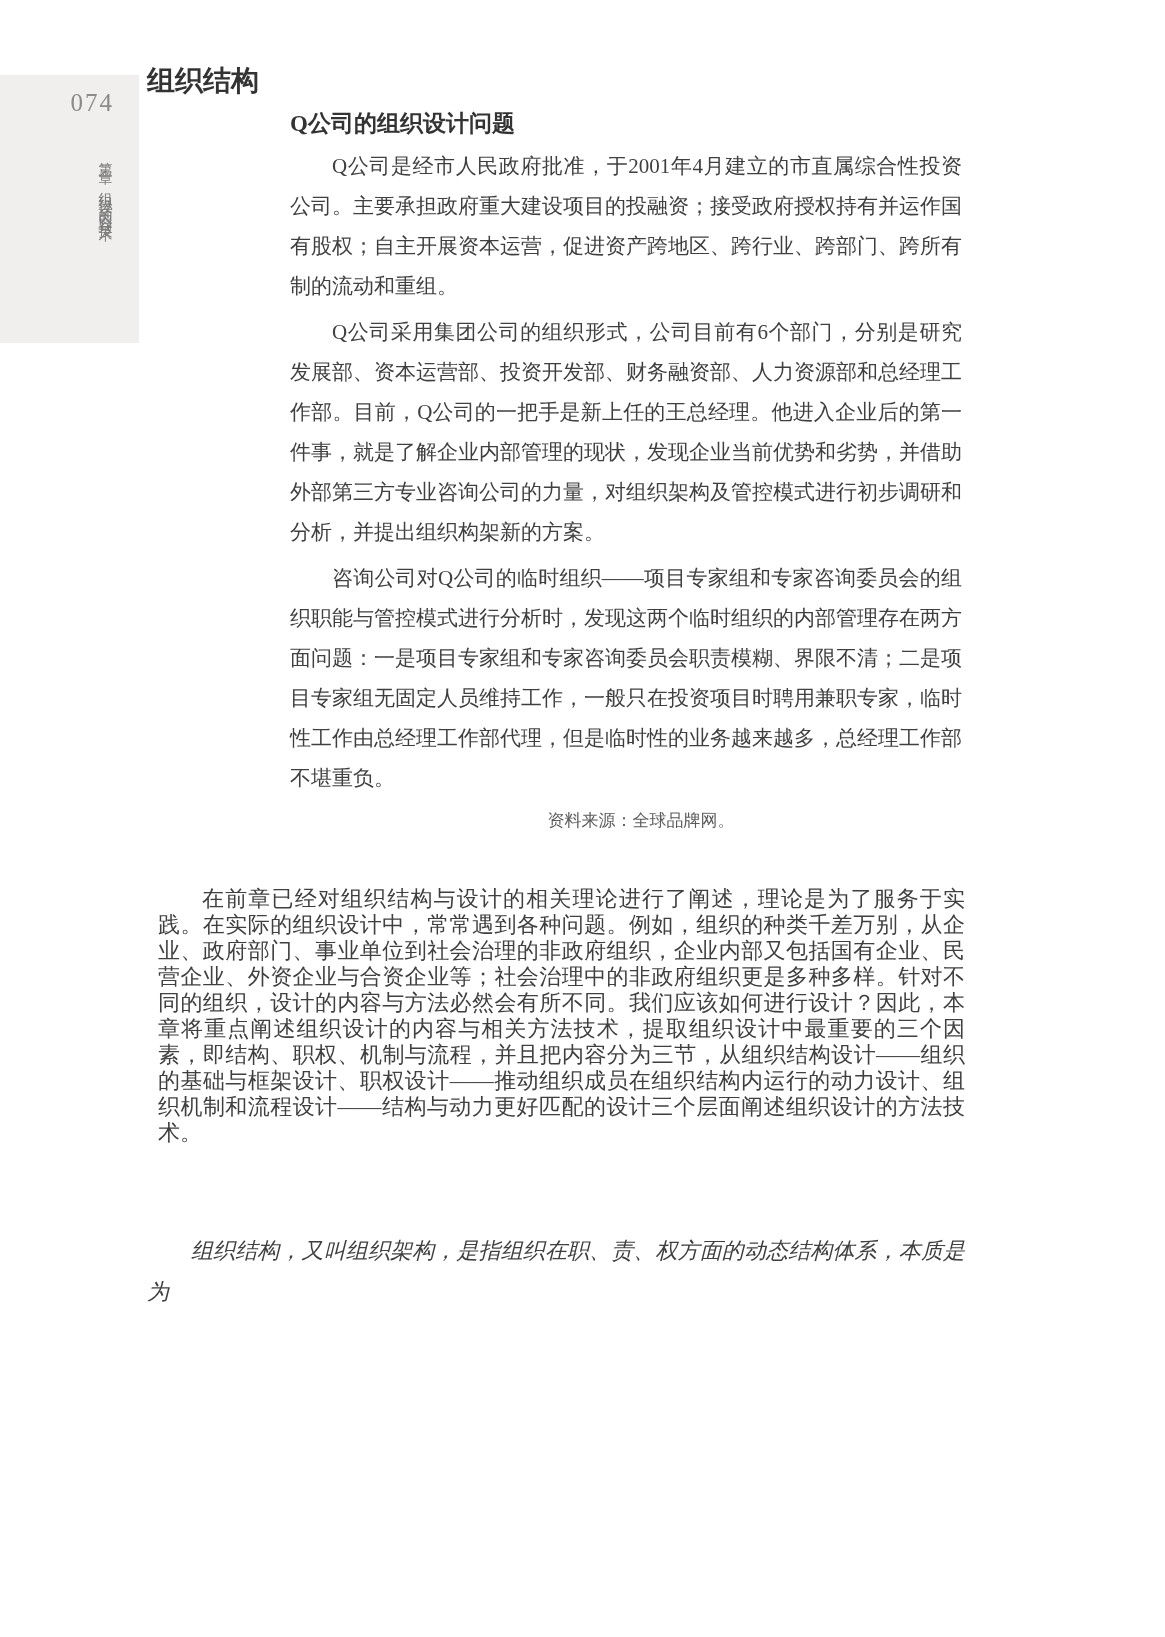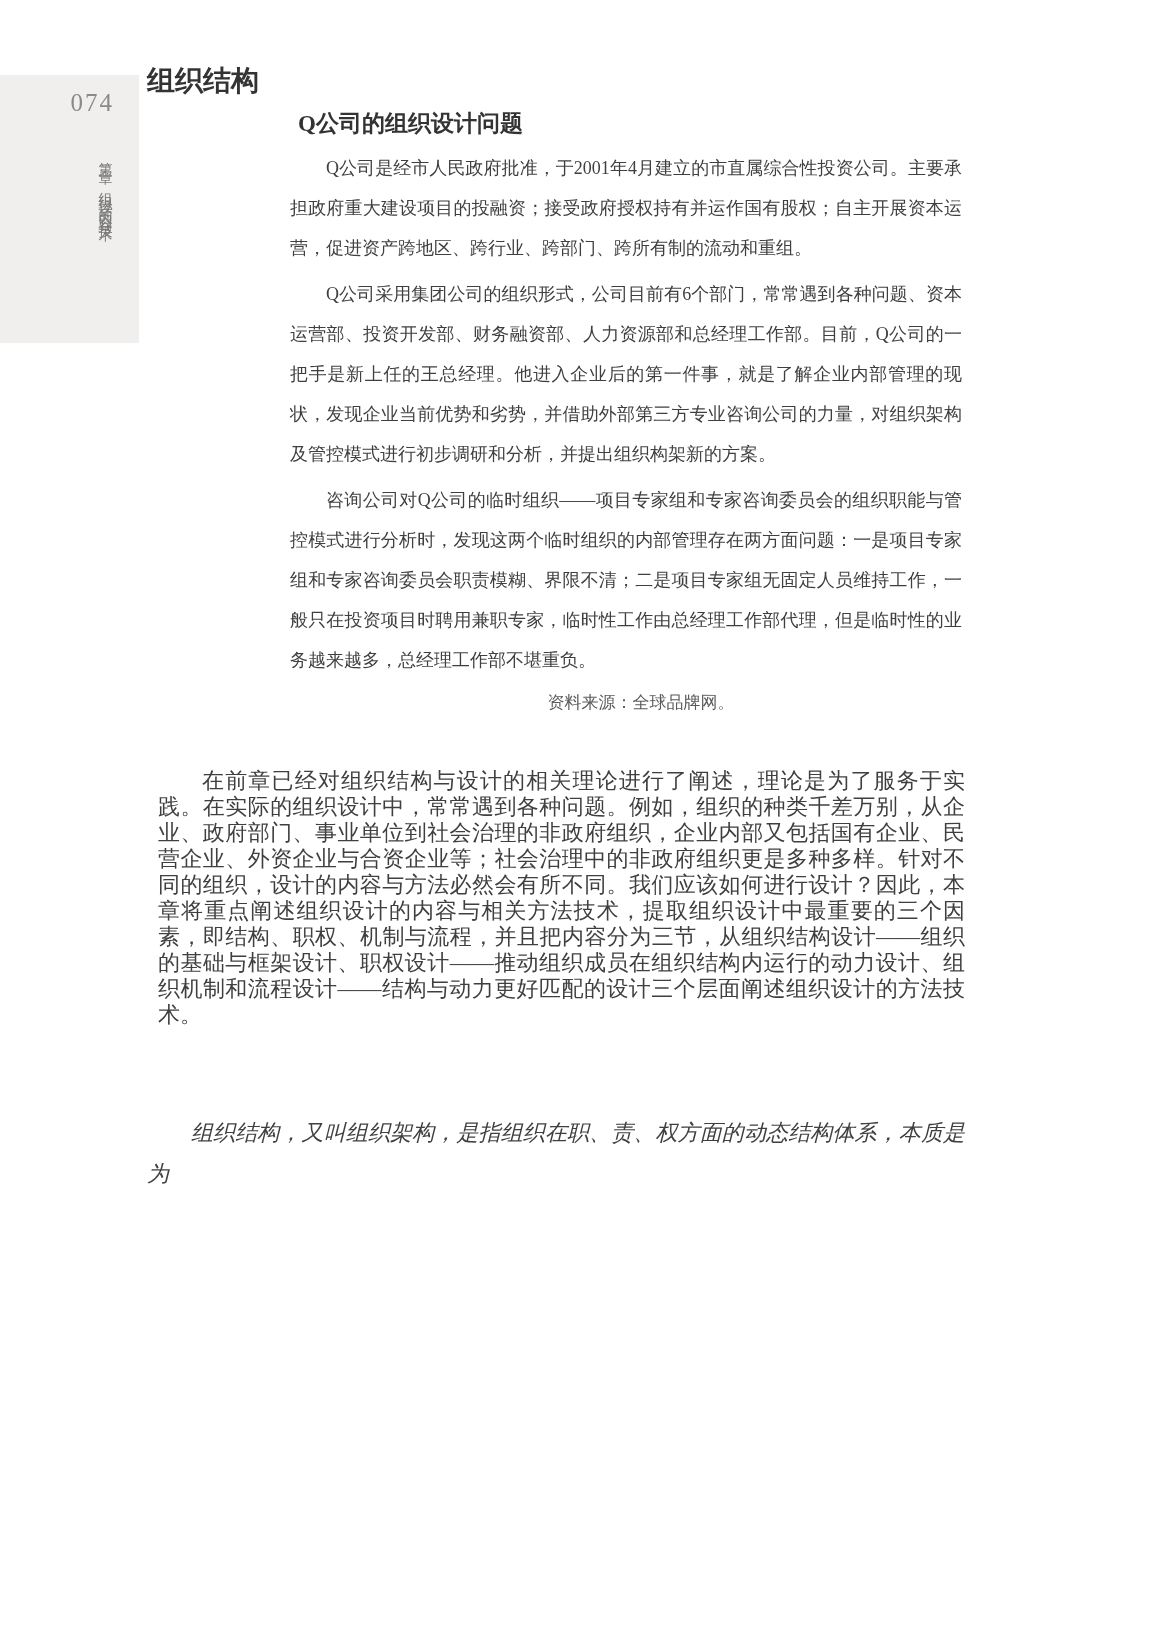--- a/index.html
+++ b/index.html
@@ -34,27 +34,27 @@
   }
   .case-heading {
     margin:0;
     font-size:28px; line-height:34px;
     font-weight:bold; color:#333333;
   }
   .case-block {
     margin-left:143px; width:672px; margin-top:10px;
   }
   .case-title {
-    margin:8px;
+    margin:0;
     font-size:23px; line-height:32px;
     font-weight:bold; color:#333333;
   }
   .case-para {
     margin:6px 0 0 0;
-    font-size:18px; line-height:40px;
+    font-size:21px; line-height:40px;
     text-align:justify; text-indent:2em;
   }
   .case-source {
     margin:10px 0 0 0; padding-left:30px;
     font-size:17px; line-height:26px;
     color:#5a5a5a;
     text-align:center;
   }
   .intro {
     margin:52px 0 0 11px;
@@ -83,21 +83,21 @@
     <div class="chapter-vertical">第三章　组织设计的内容与技术</div>
   </div>
 
   <div class="content">
 
     <h2 class="case-heading">组织结构</h2>
 
     <div class="case-block">
       <h3 class="case-title">Q公司的组织设计问题</h3>
       <p class="case-para">Q公司是经市人民政府批准，于2001年4月建立的市直属综合性投资公司。主要承担政府重大建设项目的投融资；接受政府授权持有并运作国有股权；自主开展资本运营，促进资产跨地区、跨行业、跨部门、跨所有制的流动和重组。</p>
-      <p class="case-para">Q公司采用集团公司的组织形式，公司目前有6个部门，常常遇到各种问题、资本运营部、投资开发部、财务融资部、人力资源部和总经理工作部。目前，Q公司的一把手是新上任的王总经理。他进入企业后的第一件事，就是了解企业内部管理的现状，发现企业当前优势和劣势，并借助外部第三方专业咨询公司的力量，对组织架构及管控模式进行初步调研和分析，并提出组织构架新的方案。</p>
+      <p class="case-para">Q公司采用集团公司的组织形式，公司目前有6个部门，分别是研究发展部、资本运营部、投资开发部、财务融资部、人力资源部和总经理工作部。目前，Q公司的一把手是新上任的王总经理。他进入企业后的第一件事，就是了解企业内部管理的现状，发现企业当前优势和劣势，并借助外部第三方专业咨询公司的力量，对组织架构及管控模式进行初步调研和分析，并提出组织构架新的方案。</p>
       <p class="case-para">咨询公司对Q公司的临时组织——项目专家组和专家咨询委员会的组织职能与管控模式进行分析时，发现这两个临时组织的内部管理存在两方面问题：一是项目专家组和专家咨询委员会职责模糊、界限不清；二是项目专家组无固定人员维持工作，一般只在投资项目时聘用兼职专家，临时性工作由总经理工作部代理，但是临时性的业务越来越多，总经理工作部不堪重负。</p>
       <p class="case-source">资料来源：全球品牌网。</p>
     </div>
 
     <p class="intro">在前章已经对组织结构与设计的相关理论进行了阐述，理论是为了服务于实践。在实际的组织设计中，常常遇到各种问题。例如，组织的种类千差万别，从企业、政府部门、事业单位到社会治理的非政府组织，企业内部又包括国有企业、民营企业、外资企业与合资企业等；社会治理中的非政府组织更是多种多样。针对不同的组织，设计的内容与方法必然会有所不同。我们应该如何进行设计？因此，本章将重点阐述组织设计的内容与相关方法技术，提取组织设计中最重要的三个因素，即结构、职权、机制与流程，并且把内容分为三节，从组织结构设计——组织的基础与框架设计、职权设计——推动组织成员在组织结构内运行的动力设计、组织机制和流程设计——结构与动力更好匹配的设计三个层面阐述组织设计的方法技术。</p>
 
 
     <p class="opening">组织结构，又叫组织架构，是指组织在职、责、权方面的动态结构体系，本质是为</p>
 
   </div>

